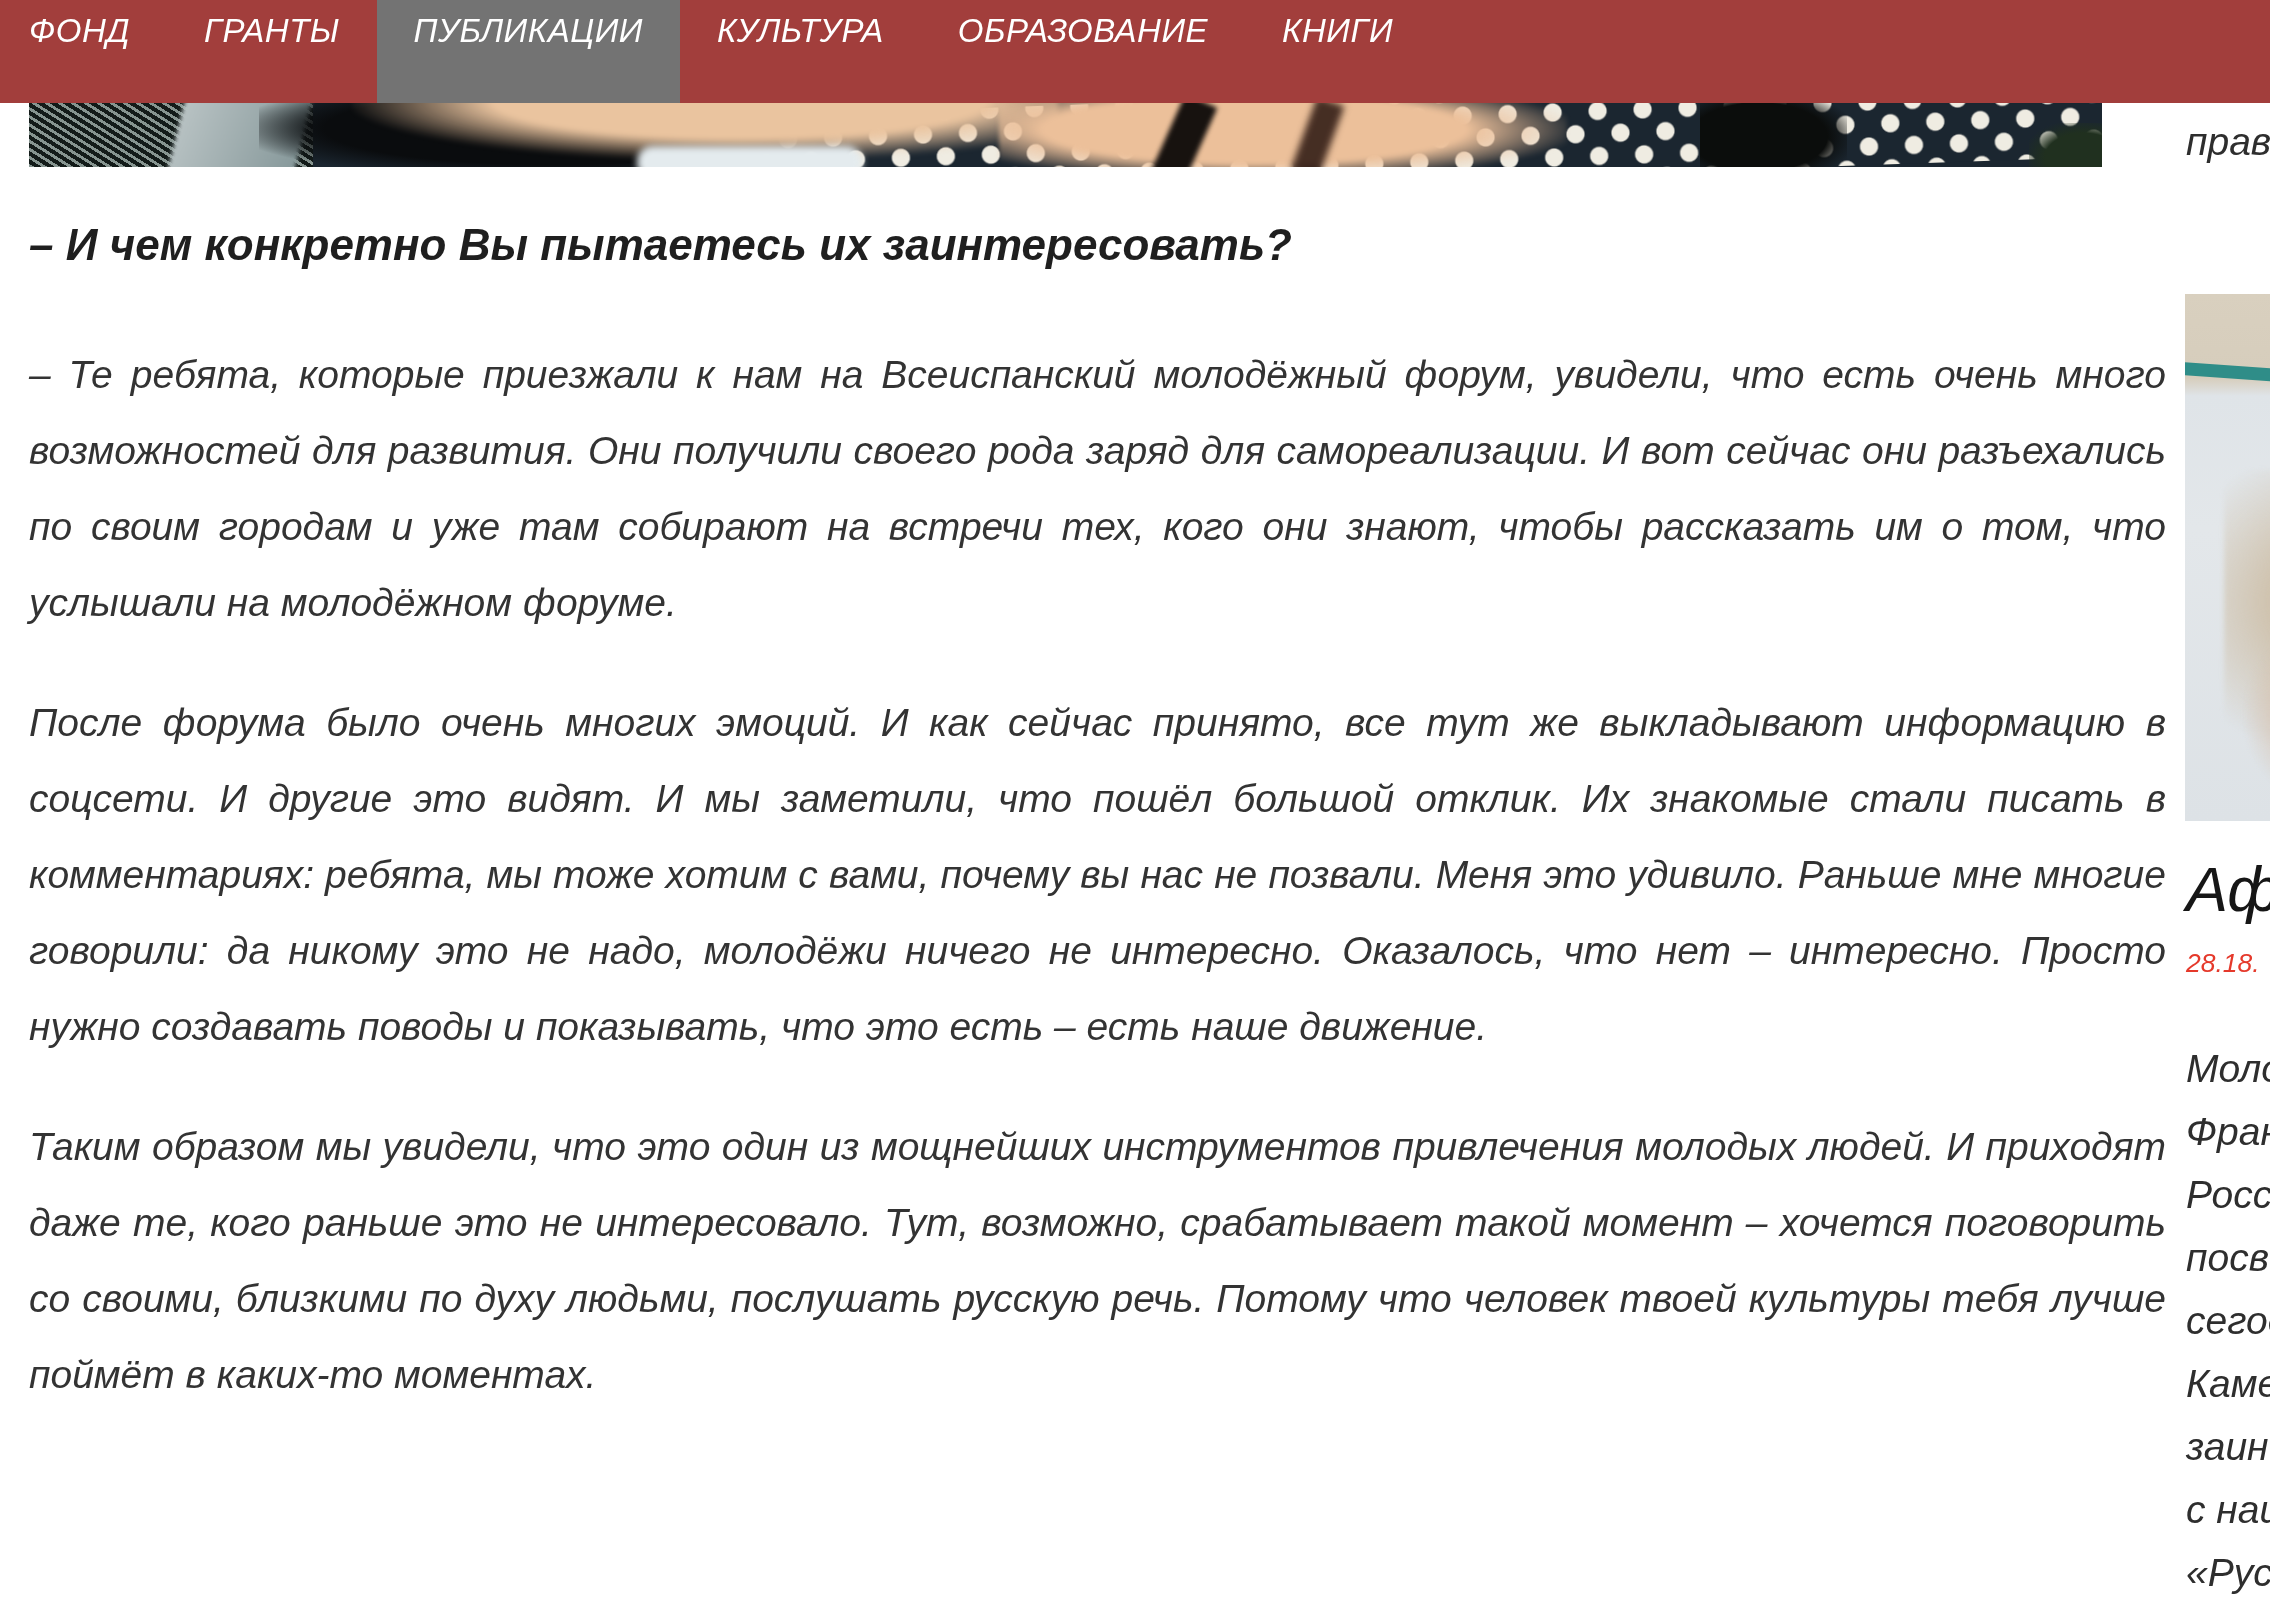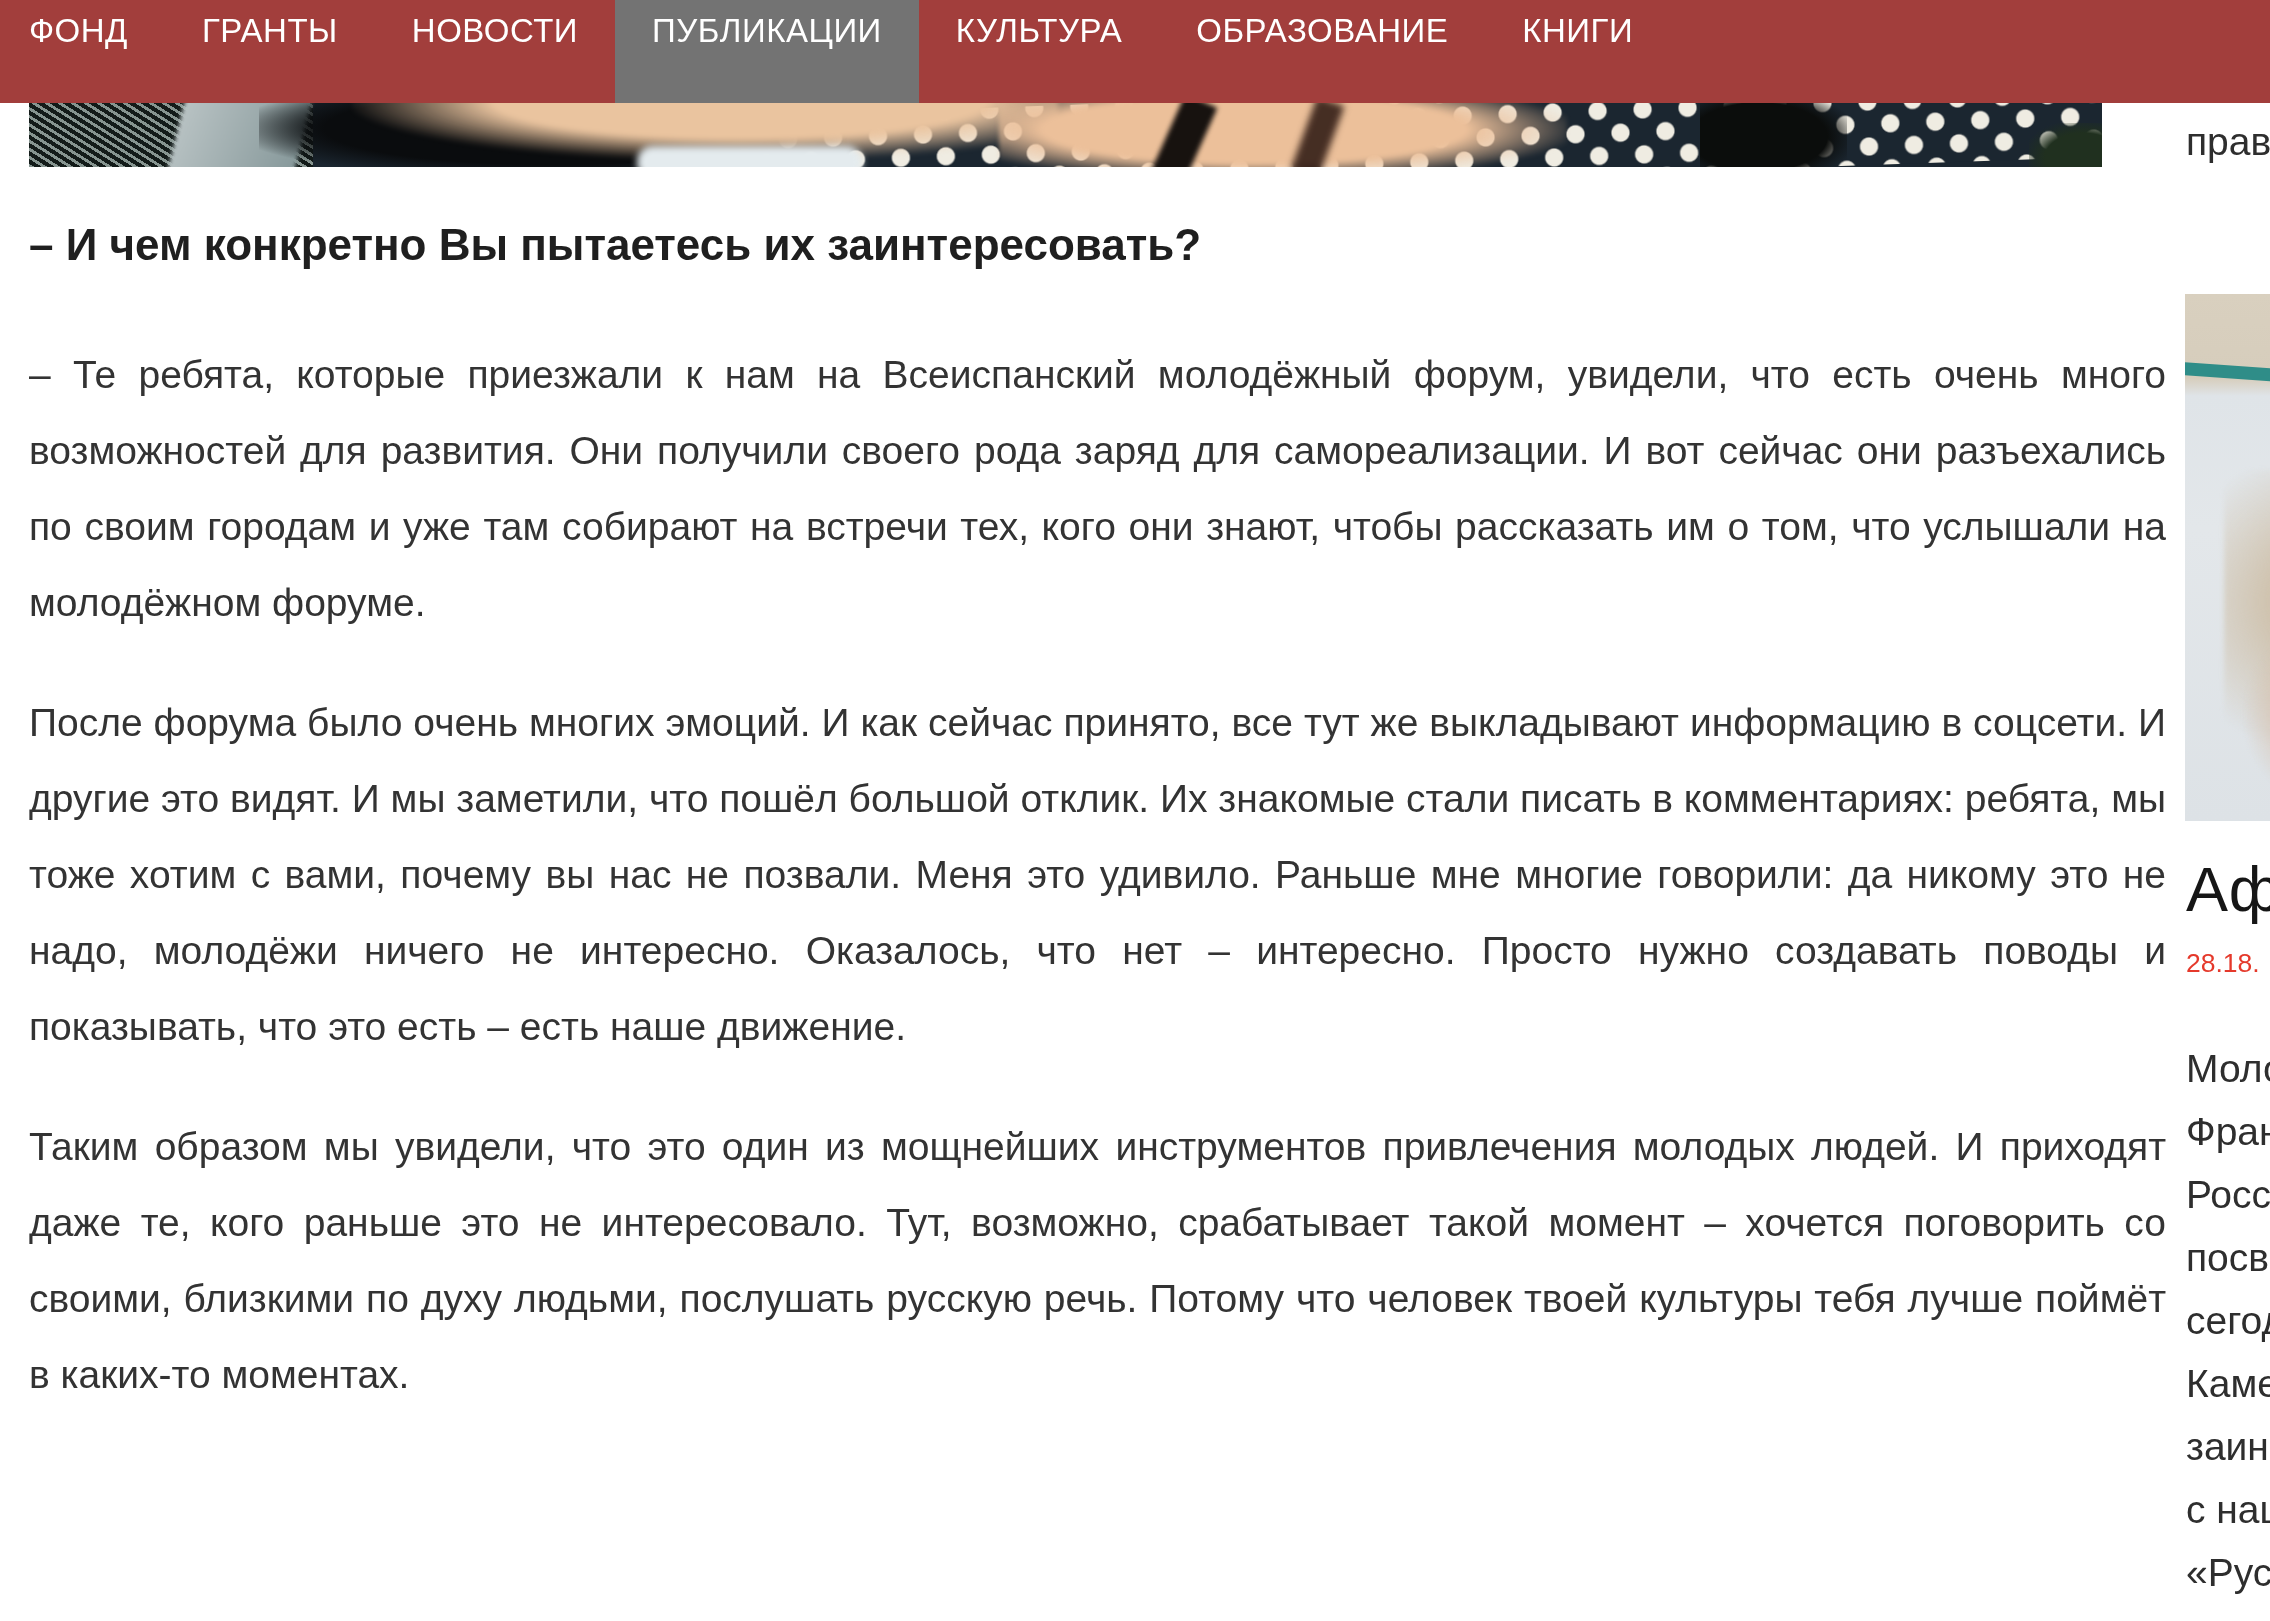--- a/index.html
+++ b/index.html
@@ -2,21 +2,21 @@
 <html lang="ru"><head>
 <meta charset="utf-8">
 <style>
   html, body {
     margin: 0; padding: 0;
     width: 2270px; height: 1621px;
     overflow: hidden;
     background: #ffffff;
     font-family: "Liberation Sans", sans-serif;
   }
-  .page { position: relative; width: 2270px; height: 1621px; overflow: hidden; }
+  .page { position: relative; width: 2270px; height: 1621px; overflow: hidden; font-style: italic; }
 
   
   .topnav {
     position: absolute; left: 0; top: 0;
     width: 2270px; height: 103px;
     background: #a23e3c;
   }
   .topnav ul {
     list-style: none; margin: 0; padding: 0;
     display: flex; align-items: stretch; height: 103px;
@@ -173,21 +173,20 @@
 </style>
 </head>
 <body>
 
 <div class="page">
 
   <header class="topnav">
     <ul>
       <li class="first">ФОНД</li>
       <li>ГРАНТЫ</li>
-      <li>НОВОСТИ</li>
       <li class="active">ПУБЛИКАЦИИ</li>
       <li>КУЛЬТУРА</li>
       <li>ОБРАЗОВАНИЕ</li>
       <li>КНИГИ</li>
     </ul>
   </header>
 
   <div class="hero">
     <div class="hero-dots"></div>
     <div class="hero-speckle"></div>

